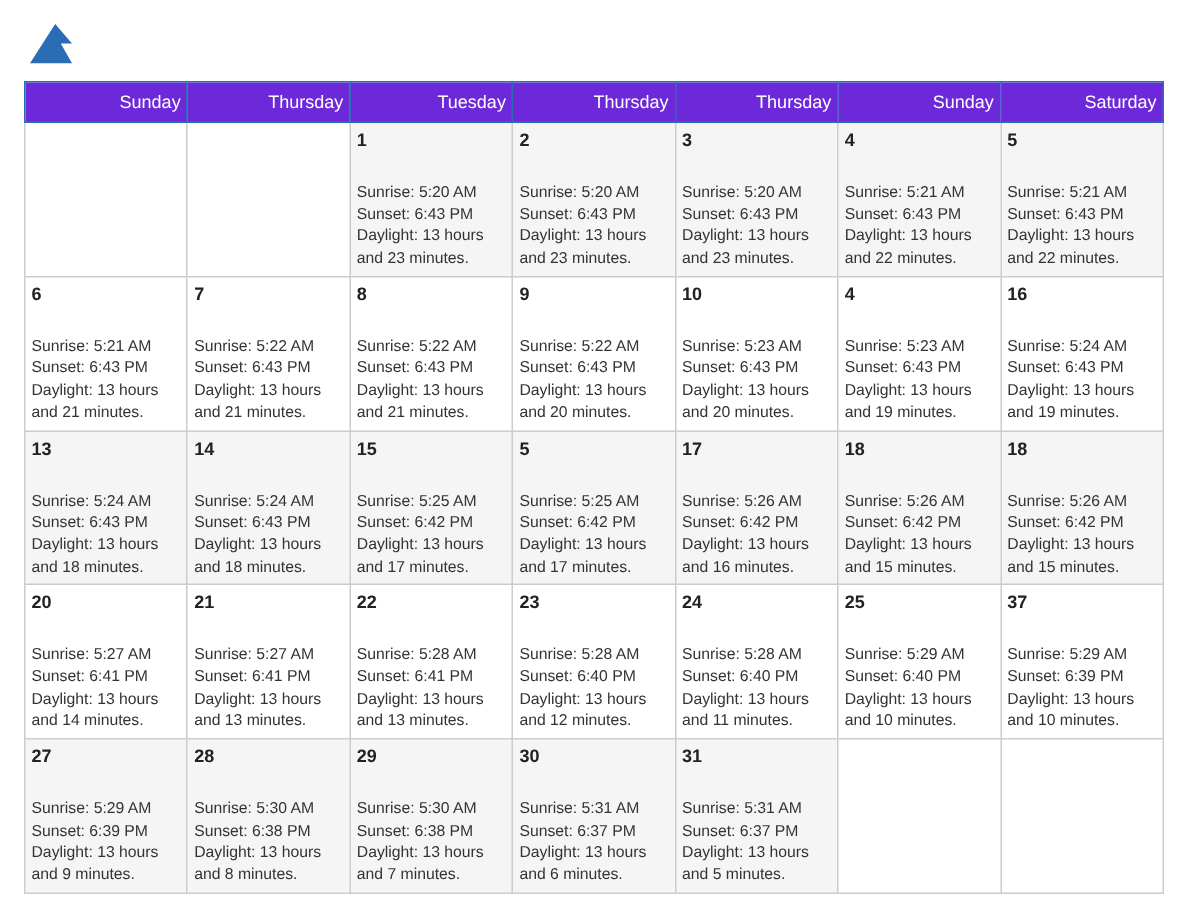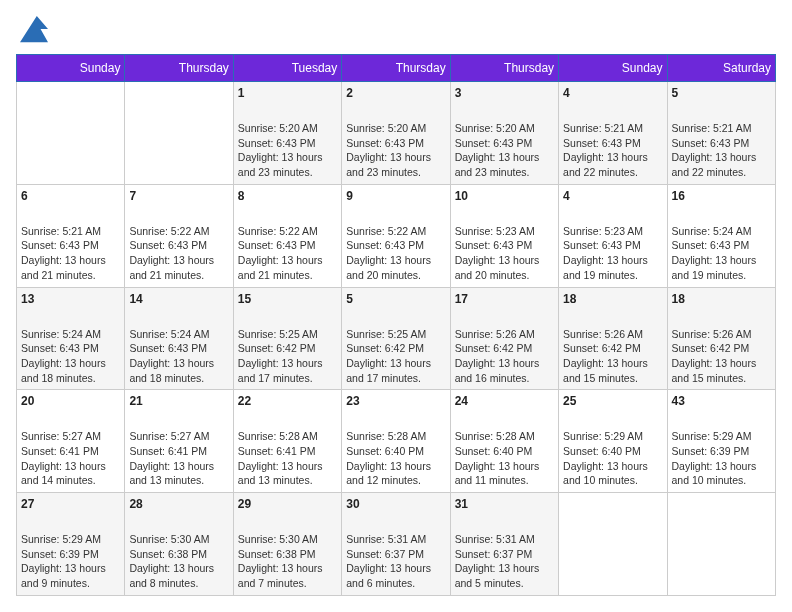--- a/index.html
+++ b/index.html
@@ -231,21 +231,21 @@
         </td>
         <td>
           <div class="day-number">24</div>
           <div class="day-info">Sunrise: 5:28 AM<br>Sunset: 6:40 PM<br>Daylight: 13 hours and 11 minutes.</div>
         </td>
         <td>
           <div class="day-number">25</div>
           <div class="day-info">Sunrise: 5:29 AM<br>Sunset: 6:40 PM<br>Daylight: 13 hours and 10 minutes.</div>
         </td>
         <td>
-          <div class="day-number">43</div>
+          <div class="day-number">37</div>
           <div class="day-info">Sunrise: 5:29 AM<br>Sunset: 6:39 PM<br>Daylight: 13 hours and 10 minutes.</div>
         </td>
       </tr>
       <tr>
         <td>
           <div class="day-number">27</div>
           <div class="day-info">Sunrise: 5:29 AM<br>Sunset: 6:39 PM<br>Daylight: 13 hours and 9 minutes.</div>
         </td>
         <td>
           <div class="day-number">28</div>

